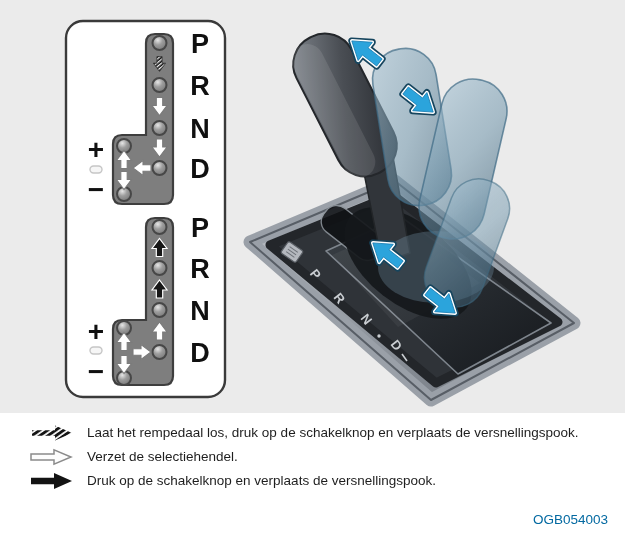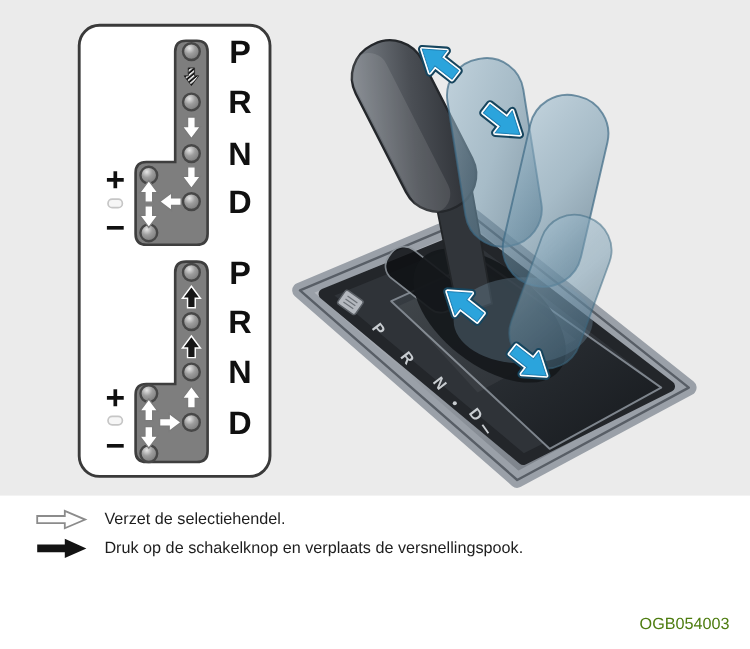--- a/index.html
+++ b/index.html
@@ -9,21 +9,21 @@
   #gate-svg{position:absolute;left:64px;top:19px;}
   #shifter-svg{position:absolute;left:240px;top:5px;}
   svg text{font-family:"Liberation Sans",sans-serif;}
   .gate-letter{font-size:27px;font-weight:bold;fill:#101010;text-anchor:middle;}
   .pm-label{font-size:28px;font-weight:900;fill:#101010;text-anchor:middle;}
   .console-letter{font-size:13px;font-weight:bold;fill:#c9cdd1;text-anchor:middle;}
   .legend{position:absolute;left:30px;top:424px;display:flex;flex-direction:column;gap:6px;}
   .legend-row{display:flex;align-items:center;gap:13px;}
   .legend-icon{width:44px;height:18px;flex:0 0 44px;}
   .legend-text{font-size:13.5px;color:#1e1e1e;line-height:16px;white-space:nowrap;}
-  .figure-code{position:absolute;right:17px;top:512px;font-size:13.5px;color:#4d7c0f;}
+  .figure-code{position:absolute;right:17px;top:512px;font-size:13.5px;color:#0369a1;}
 </style>
 </head>
 <body>
 
 <div class="stage">
   <div class="illustration-bg"></div>
 
   <svg id="gate-svg" width="163" height="380" viewBox="0 0 163 380">
     <defs>
       <radialGradient id="circGrad" cx="38%" cy="30%" r="75%">
@@ -187,20 +187,32 @@
         <use href="#blueArr" fill="none" stroke="#16455e" stroke-width="7" stroke-linejoin="round"></use>
         <use href="#blueArr" fill="none" stroke="#ffffff" stroke-width="3.6" stroke-linejoin="round"></use>
         <use href="#blueArr" fill="#2ba4dc" stroke="#1b7fb4" stroke-width="0.8"></use>
       </g>
     </g>
   </svg>
 
   <div class="legend">
     <div class="legend-row">
       <svg class="legend-icon" viewBox="0 0 44 18">
+        <defs>
+          <pattern id="hatchL" width="4.6" height="4.6" patternUnits="userSpaceOnUse" patternTransform="rotate(55)">
+            <rect width="4.6" height="4.6" fill="#ffffff" fill-opacity="0"></rect>
+            <rect width="2.9" height="4.6" fill="#141414"></rect>
+          </pattern>
+        </defs>
+        <path d="M2,6.2 H25 V1.5 L42,9 L25,16.5 V11.8 H2 Z" fill="url(#hatchL)"></path>
+      </svg>
+      <span class="legend-text">Laat het rempedaal los, druk op de schakelknop en verplaats de versnellingspook.</span>
+    </div>
+    <div class="legend-row">
+      <svg class="legend-icon" viewBox="0 0 44 18">
         <path d="M1,6 H24 V1.8 L41,9 L24,16.2 V12 H1 Z" fill="#fdfdfd" stroke="#8b8b8b" stroke-width="1.5"></path>
       </svg>
       <span class="legend-text">Verzet de selectiehendel.</span>
     </div>
     <div class="legend-row">
       <svg class="legend-icon" viewBox="0 0 44 18">
         <path d="M1,5.8 H24 V1 L42,9 L24,17 V12.2 H1 Z" fill="#131313"></path>
       </svg>
       <span class="legend-text">Druk op de schakelknop en verplaats de versnellingspook.</span>
     </div>

